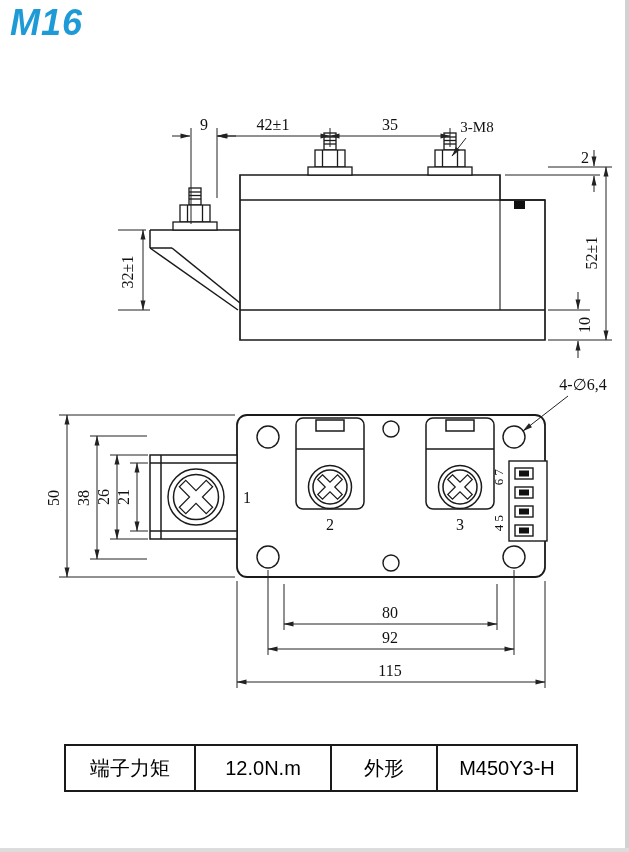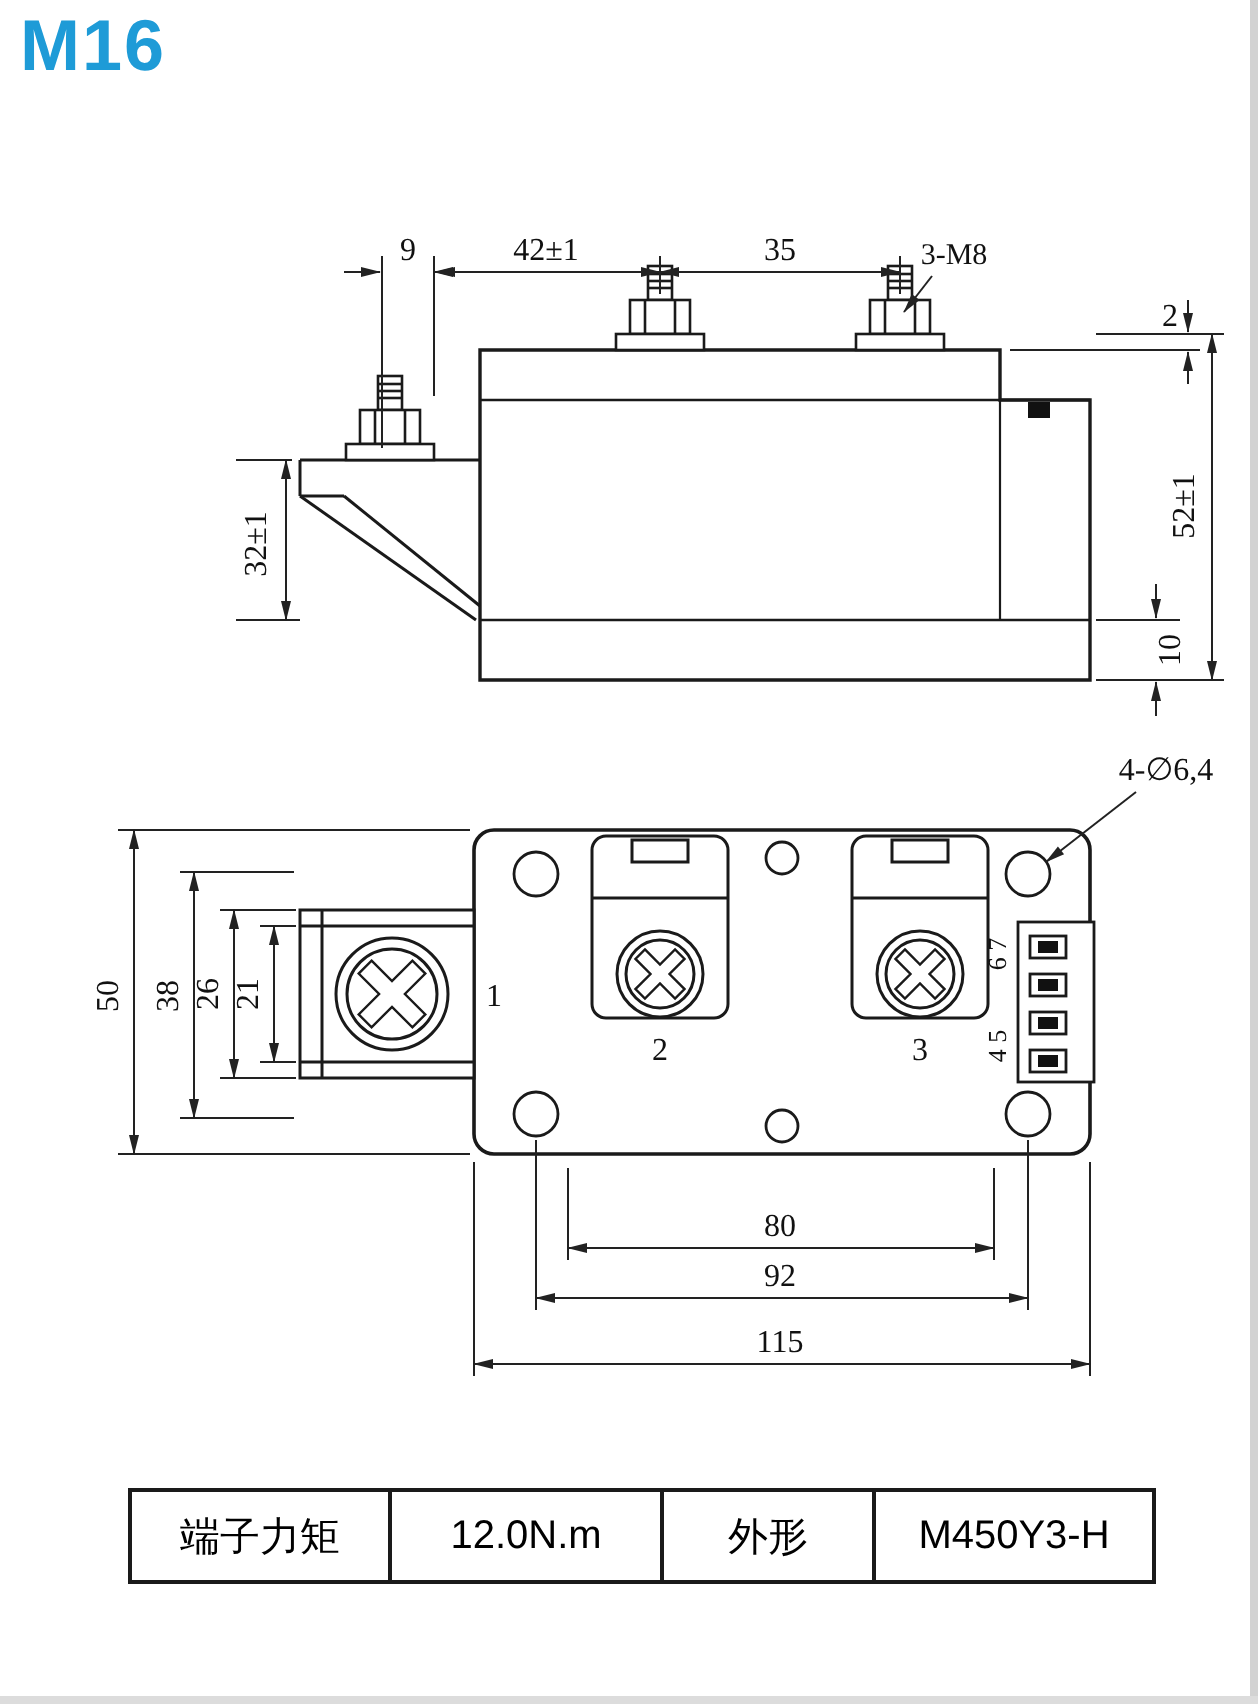--- a/index.html
+++ b/index.html
@@ -2,21 +2,21 @@
 <html><head>
 <meta charset="utf-8">
 <style>
   html,body{margin:0;padding:0}
   body{
     width:629px;height:852px;position:relative;background:#ffffff;
     font-family:"Liberation Sans",sans-serif;overflow:hidden;
   }
   .brand{
     position:absolute;left:10px;top:2px;
-    font-size:36px;font-weight:bold;letter-spacing:1px;
+    font-size:36px;font-weight:bold;letter-spacing:1px;font-style:italic;
   }
   svg.drawing{position:absolute;left:0;top:0}
   svg text{font-family:"Liberation Serif",serif;fill:#111;stroke:none}
   table.spec{
     position:absolute;left:64px;top:744px;
     border-collapse:collapse;table-layout:fixed;
     background:#fff;
   }
   table.spec td{
     border:2px solid #1a1a1a;text-align:center;vertical-align:middle;

